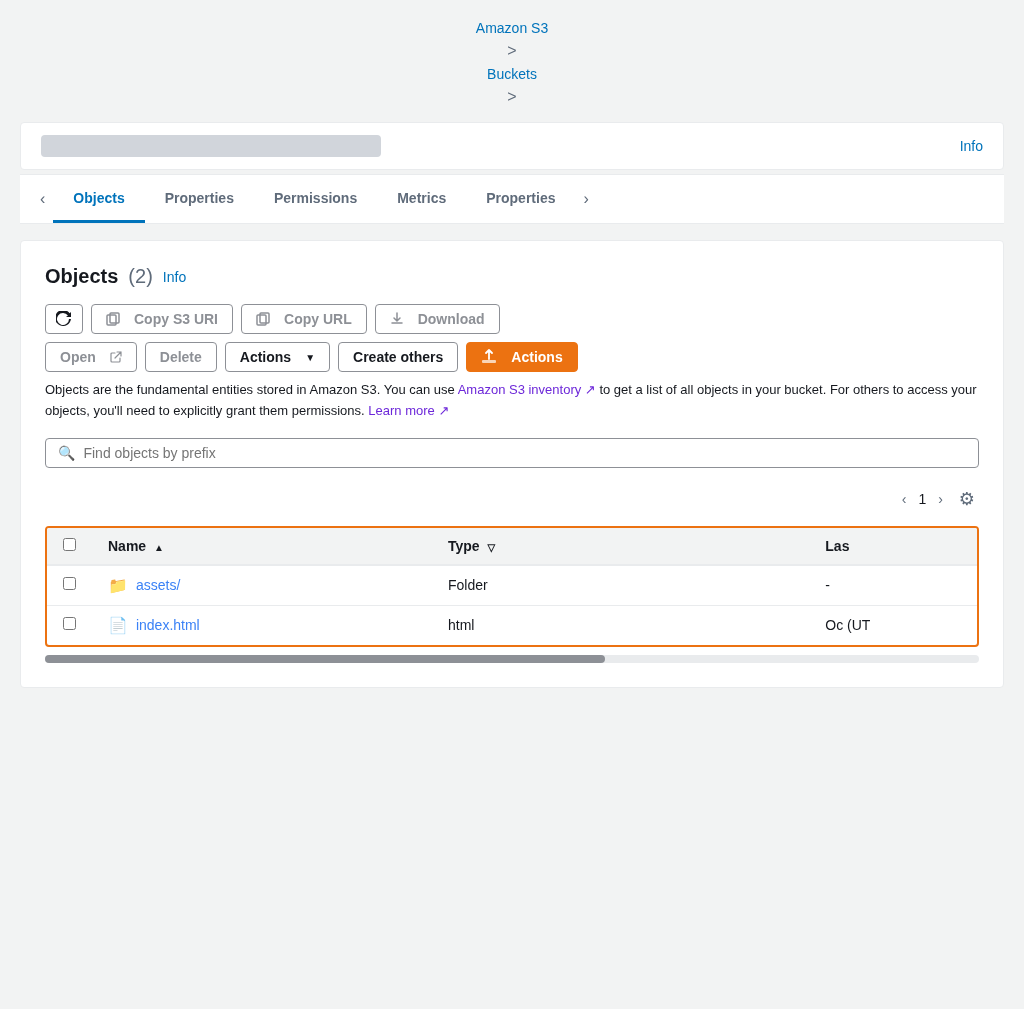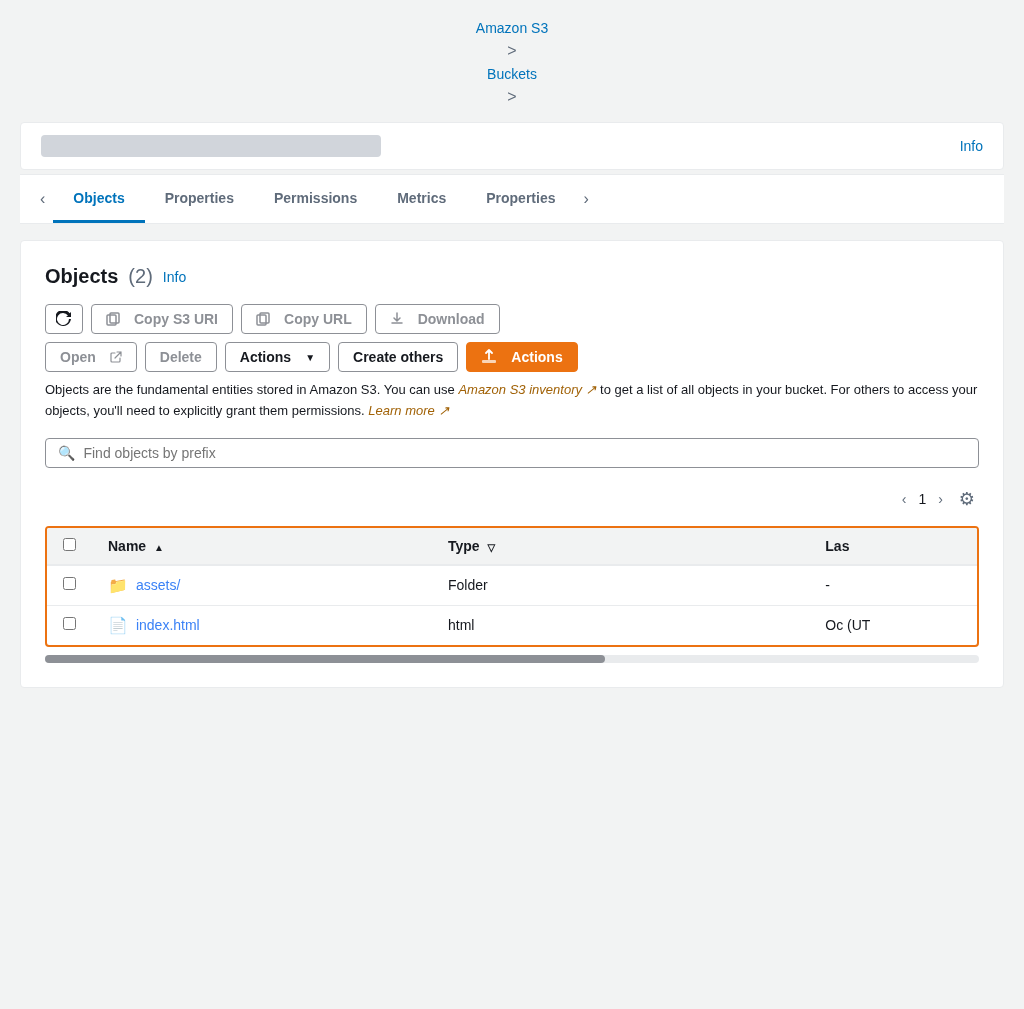--- a/index.html
+++ b/index.html
@@ -276,23 +276,22 @@
       color: #16191f;
     }
 
     .description-text {
       font-size: 13px;
       color: #16191f;
       line-height: 1.6;
       margin-bottom: 4px;
     }
     .description-text a {
-      color: #a16207;
-      text-decoration: none;
-      font-style: italic;
+      color: #6d28d9;
+      text-decoration: none;
     }
 
     
     .scrollbar-area {
       margin-top: 8px;
       height: 8px;
       background: #e9ebed;
       border-radius: 4px;
       position: relative;
     }

